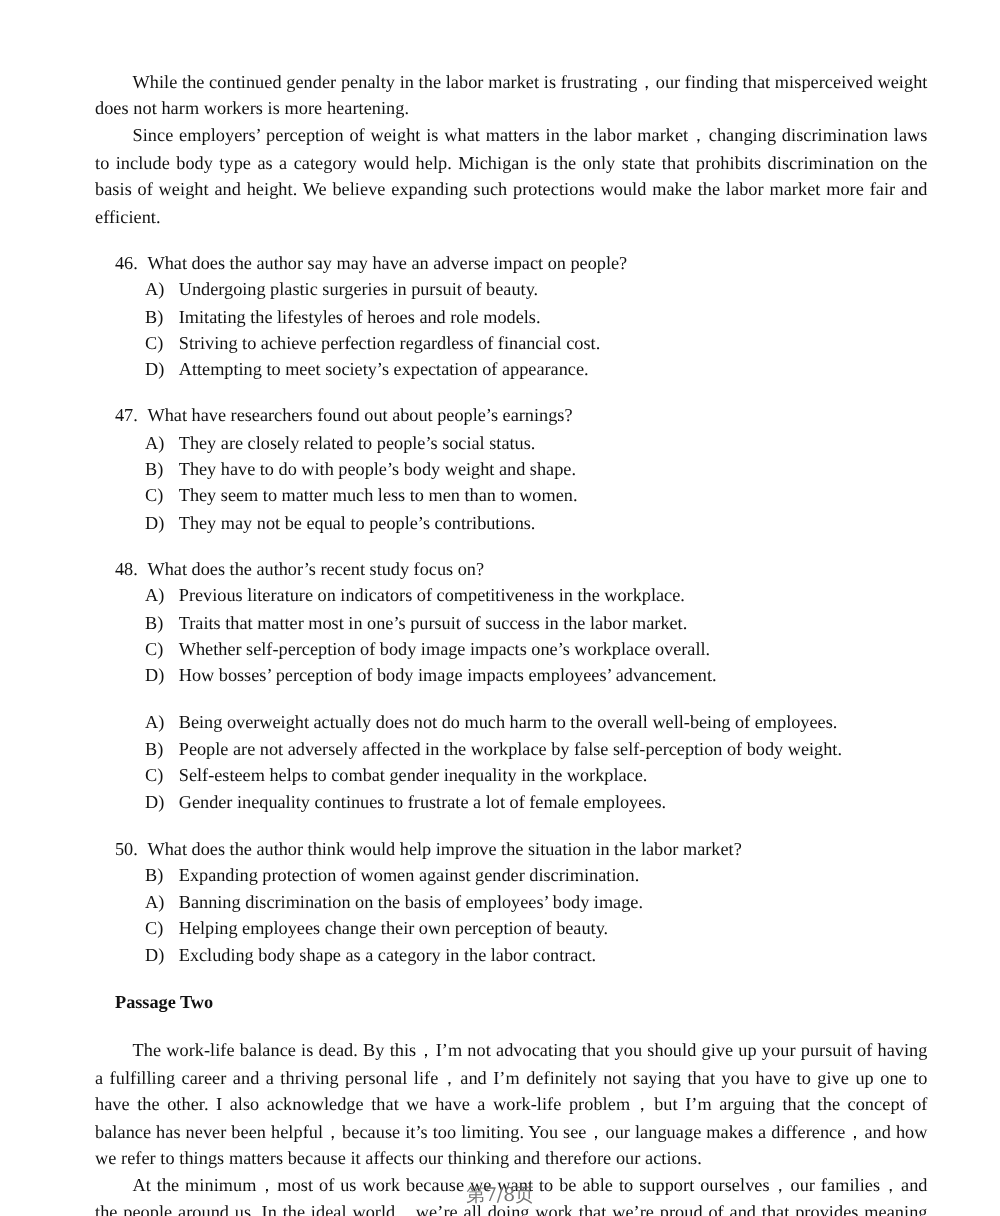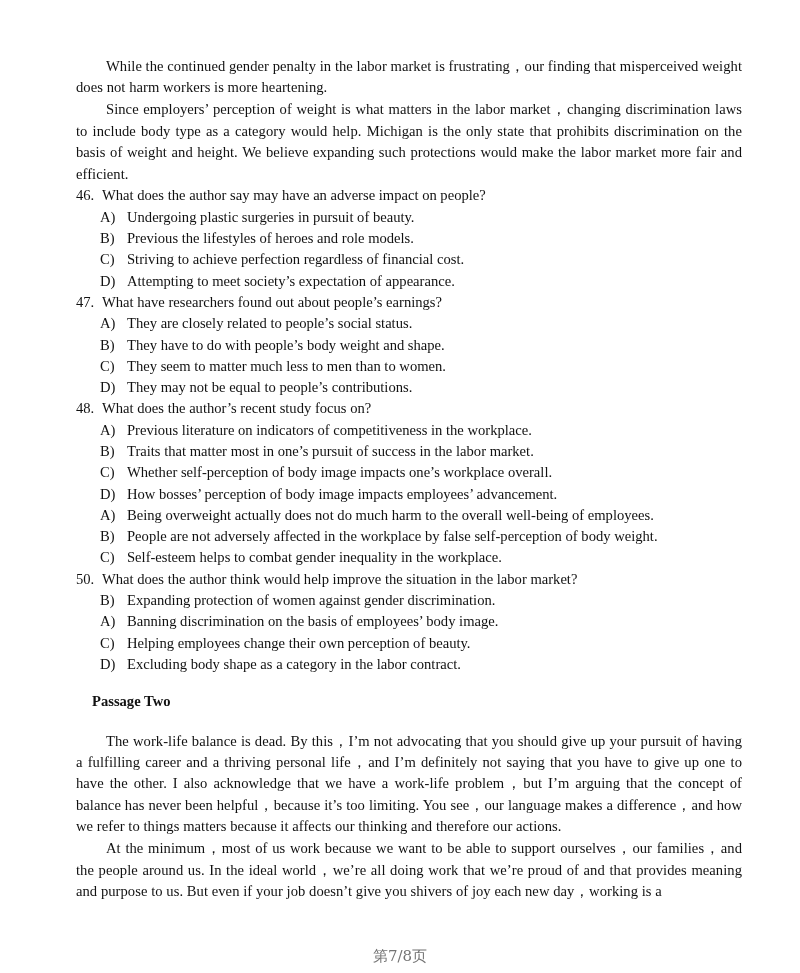--- a/index.html
+++ b/index.html
@@ -38,21 +38,21 @@
     line-height: 21.4px;
     text-align: justify;
     text-justify: inter-word;
     text-indent: 30px;
     margin: 0 0 0.5px 0;
     letter-spacing: 0.05px;
   }
 
   
   .qblock {
-    margin: 0;
+    margin: 16px;
   }
   .qline {
     font-size: 14.6px;
     line-height: 21.3px;
     margin: 0;
     padding-left: 26px;
     text-indent: -26px;
     white-space: nowrap;
   }
   .qnum {
@@ -105,21 +105,21 @@
 
 <div class="page">
   <div class="content">
 
     <p class="para">While the continued gender penalty in the labor market is frustrating，our finding that misperceived weight does not harm workers is more heartening.</p>
     <p class="para">Since employers’ perception of weight is what matters in the labor market，changing discrimination laws to include body type as a category would help. Michigan is the only state that prohibits discrimination on the basis of weight and height. We believe expanding such protections would make the labor market more fair and efficient.</p>
 
     <div class="qblock">
       <p class="qline"><span class="qnum">46.</span><span>What does the author say may have an adverse impact on people?</span></p>
       <p class="opt"><span class="optletter">A)</span><span>Undergoing plastic surgeries in pursuit of beauty.</span></p>
-      <p class="opt"><span class="optletter">B)</span><span>Previous the lifestyles of heroes and role models.</span></p>
+      <p class="opt"><span class="optletter">B)</span><span>Imitating the lifestyles of heroes and role models.</span></p>
       <p class="opt"><span class="optletter">C)</span><span>Striving to achieve perfection regardless of financial cost.</span></p>
       <p class="opt"><span class="optletter">D)</span><span>Attempting to meet society’s expectation of appearance.</span></p>
     </div>
 
     <div class="qblock">
       <p class="qline"><span class="qnum">47.</span><span>What have researchers found out about people’s earnings?</span></p>
       <p class="opt"><span class="optletter">A)</span><span>They are closely related to people’s social status.</span></p>
       <p class="opt"><span class="optletter">B)</span><span>They have to do with people’s body weight and shape.</span></p>
       <p class="opt"><span class="optletter">C)</span><span>They seem to matter much less to men than to women.</span></p>
       <p class="opt"><span class="optletter">D)</span><span>They may not be equal to people’s contributions.</span></p>
@@ -130,20 +130,21 @@
       <p class="opt"><span class="optletter">A)</span><span>Previous literature on indicators of competitiveness in the workplace.</span></p>
       <p class="opt"><span class="optletter">B)</span><span>Traits that matter most in one’s pursuit of success in the labor market.</span></p>
       <p class="opt"><span class="optletter">C)</span><span>Whether self-perception of body image impacts one’s workplace overall.</span></p>
       <p class="opt"><span class="optletter">D)</span><span>How bosses’ perception of body image impacts employees’ advancement.</span></p>
     </div>
 
     <div class="qblock">
       <p class="opt"><span class="optletter">A)</span><span>Being overweight actually does not do much harm to the overall well-being of employees.</span></p>
       <p class="opt"><span class="optletter">B)</span><span>People are not adversely affected in the workplace by false self-perception of body weight.</span></p>
       <p class="opt"><span class="optletter">C)</span><span>Self-esteem helps to combat gender inequality in the workplace.</span></p>
+      <p class="opt"><span class="optletter">D)</span><span>Gender inequality continues to frustrate a lot of female employees.</span></p>
     </div>
 
     <div class="qblock">
       <p class="qline"><span class="qnum">50.</span><span>What does the author think would help improve the situation in the labor market?</span></p>
       <p class="opt"><span class="optletter">B)</span><span>Expanding protection of women against gender discrimination.</span></p>
       <p class="opt"><span class="optletter">A)</span><span>Banning discrimination on the basis of employees’ body image.</span></p>
       <p class="opt"><span class="optletter">C)</span><span>Helping employees change their own perception of beauty.</span></p>
       <p class="opt"><span class="optletter">D)</span><span>Excluding body shape as a category in the labor contract.</span></p>
     </div>
 

